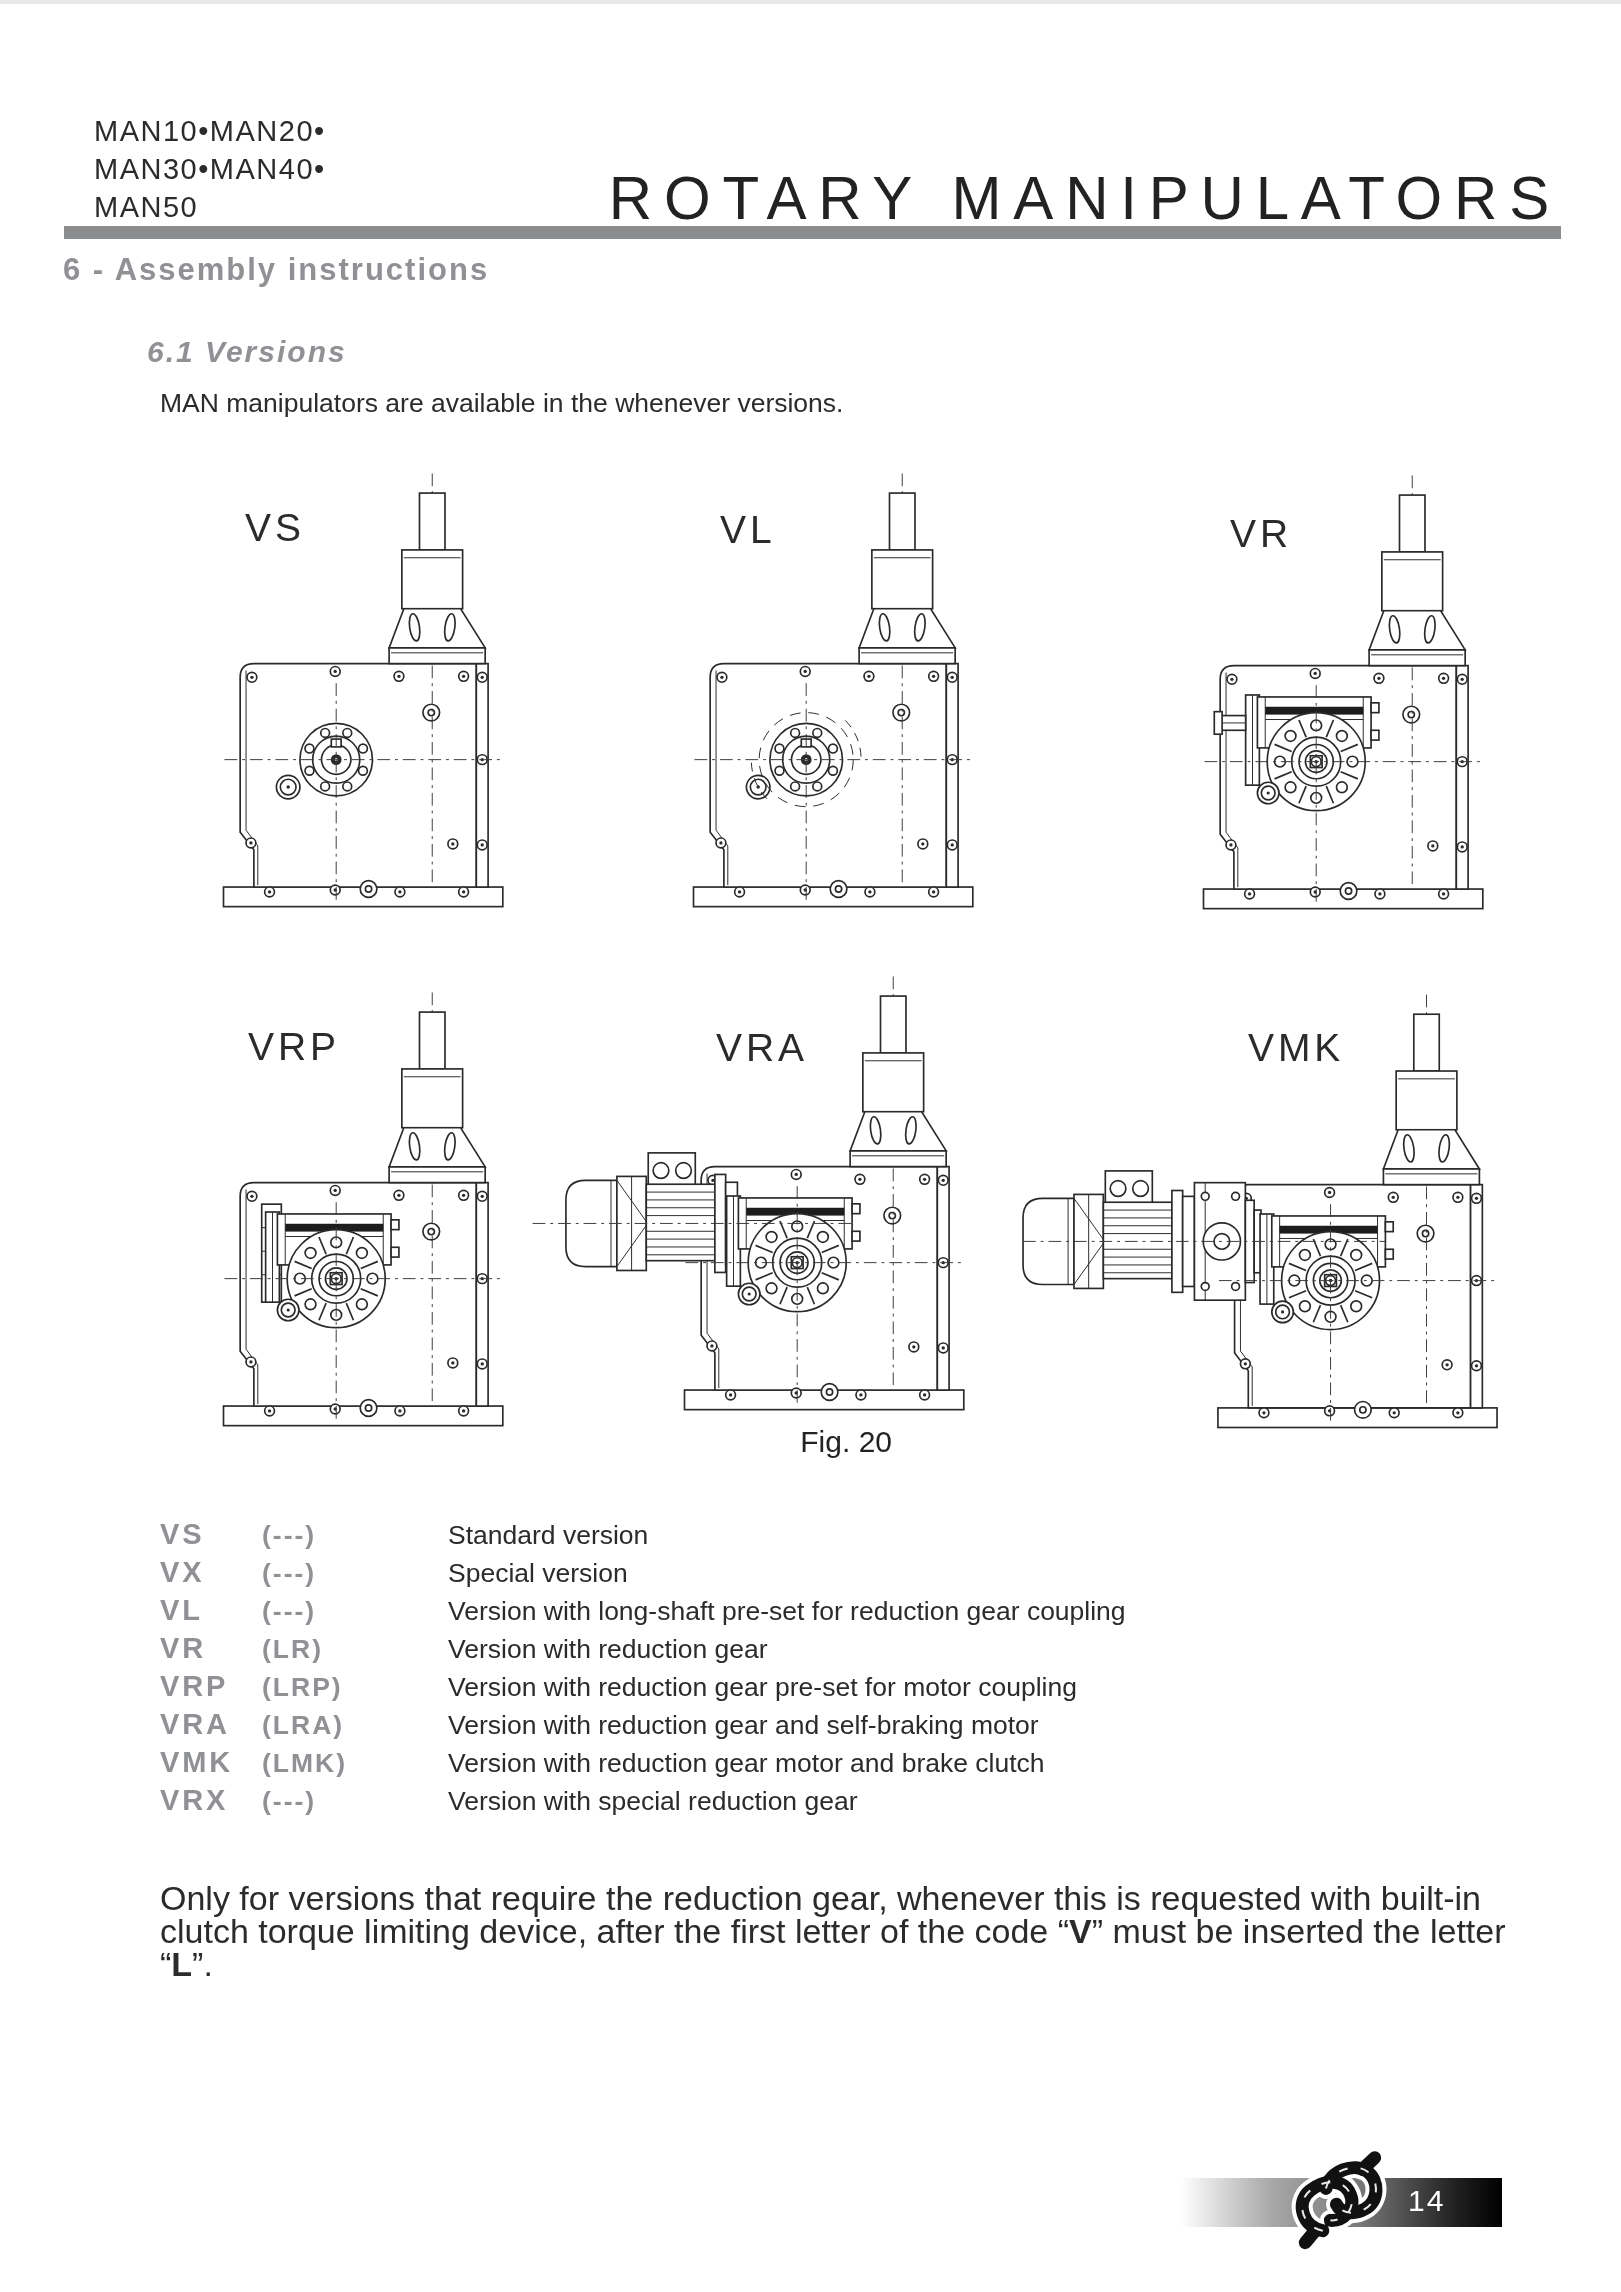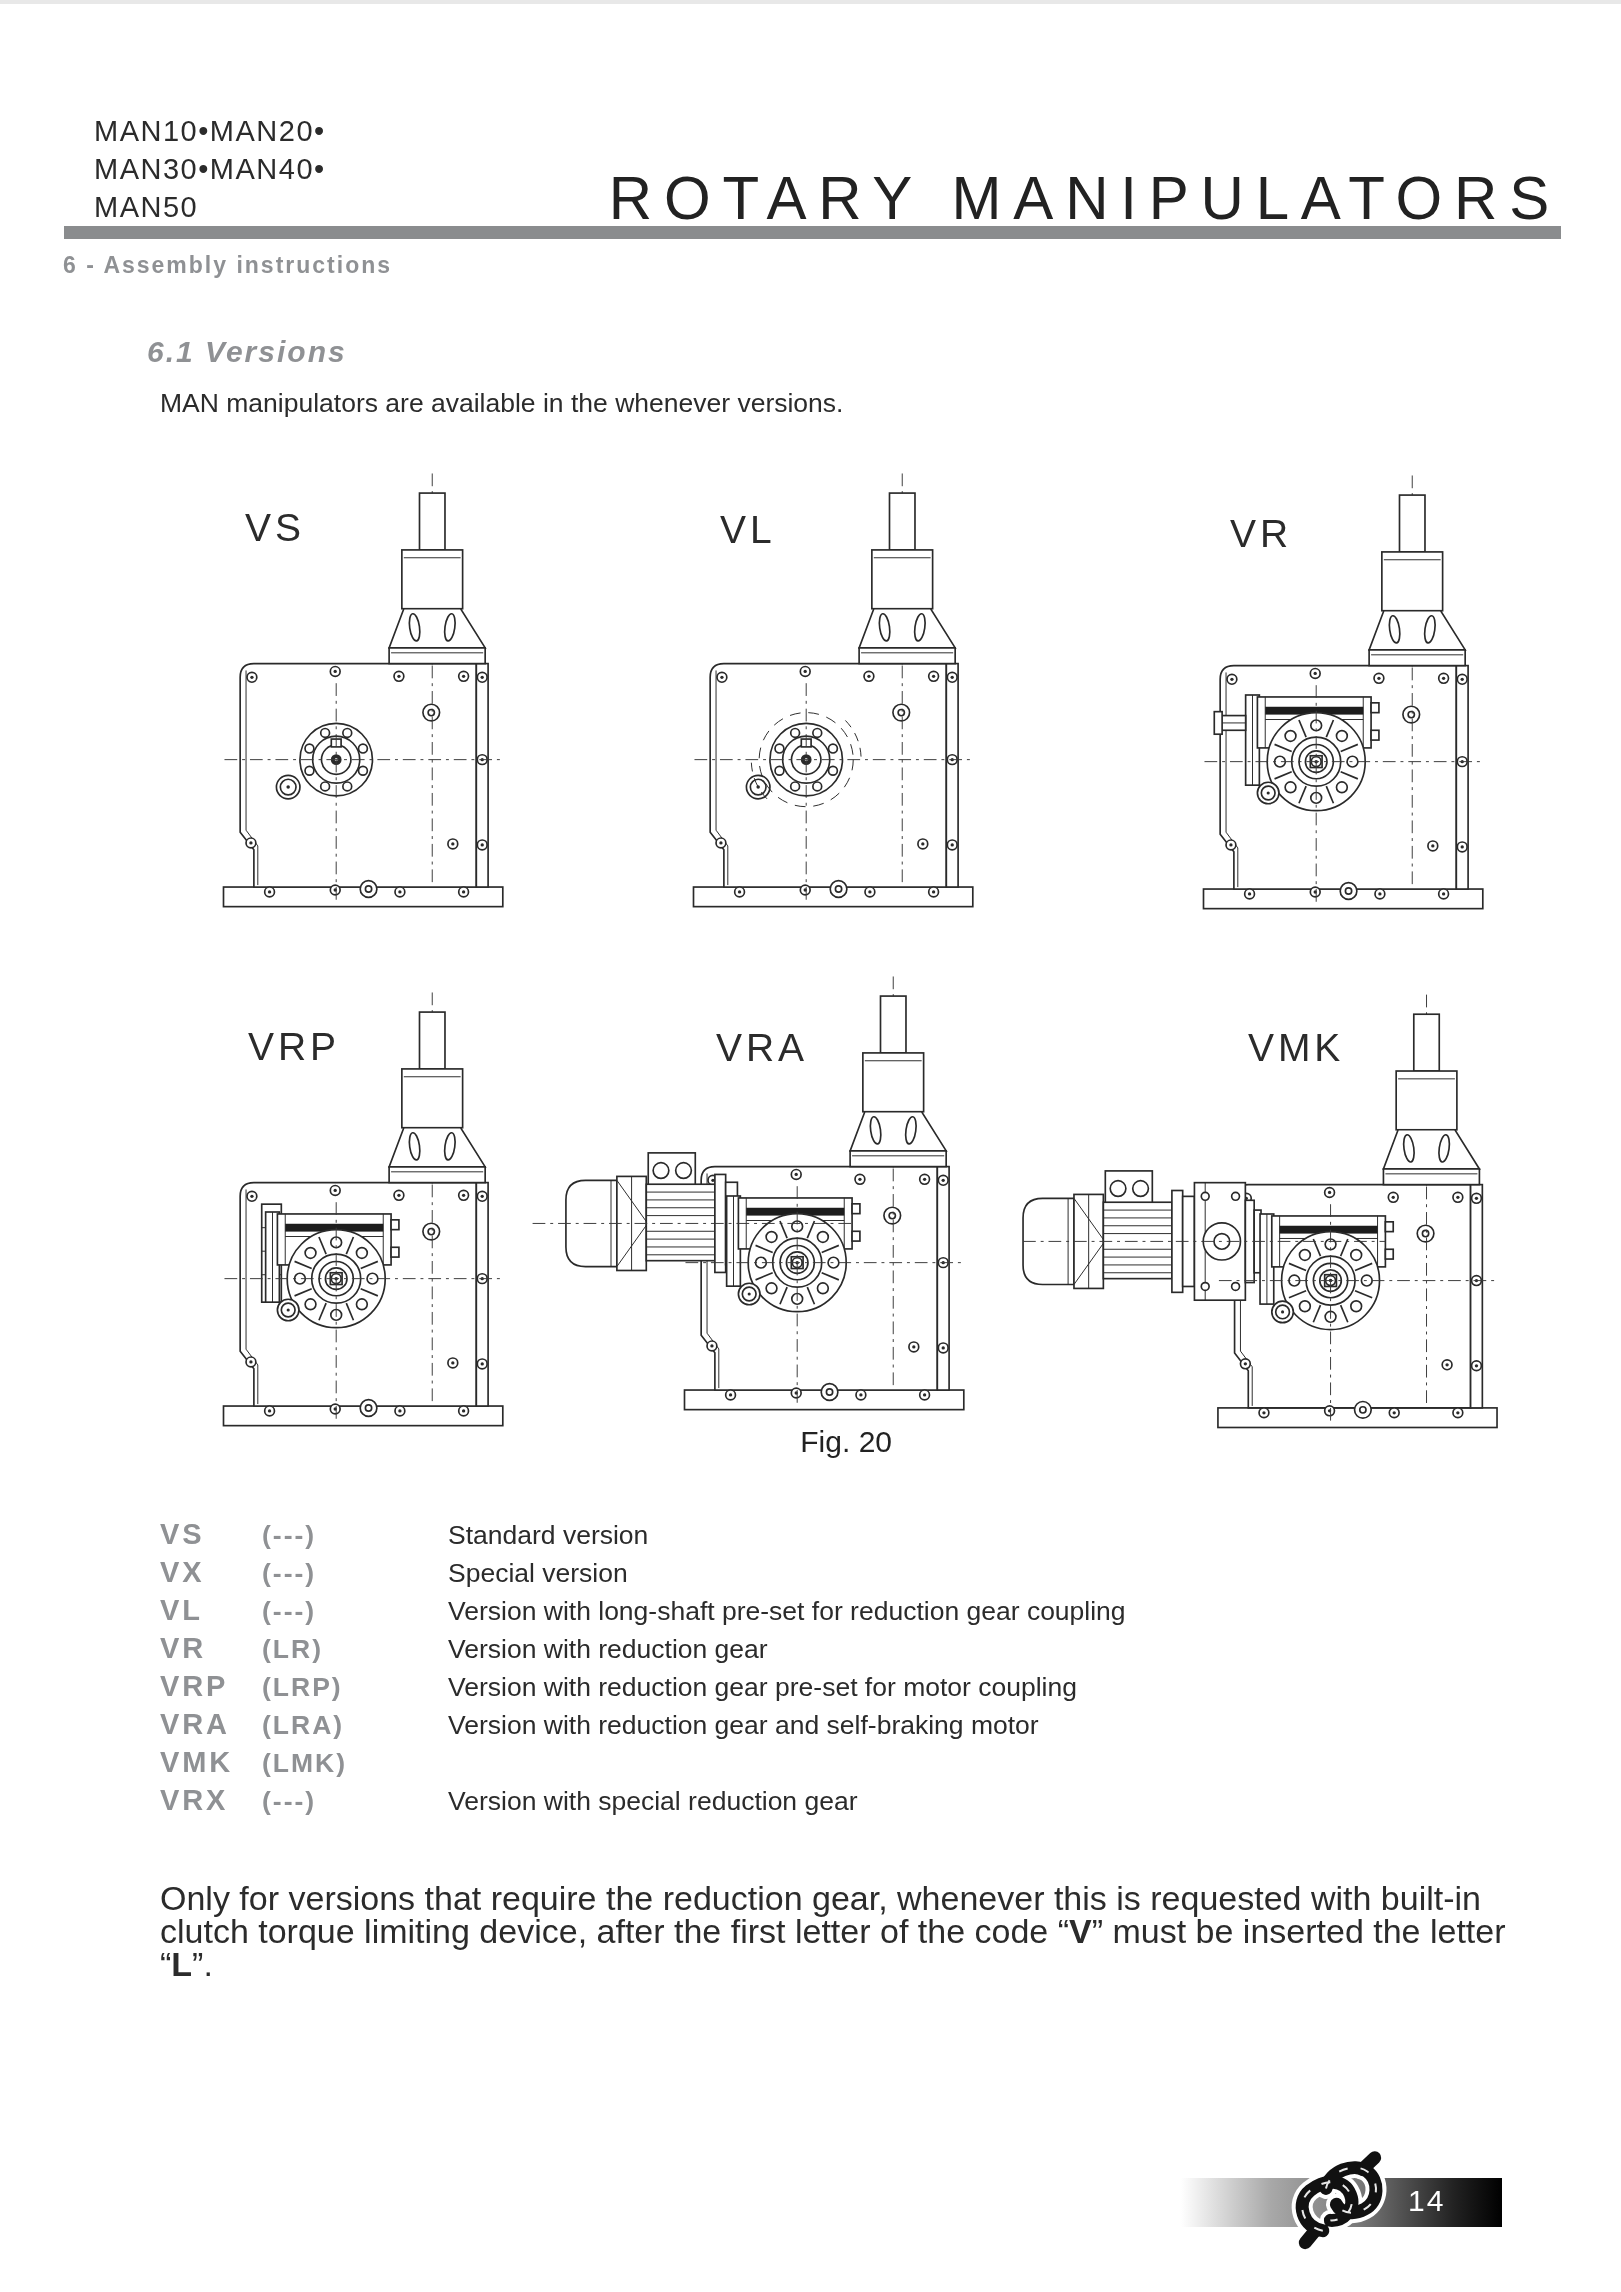--- a/index.html
+++ b/index.html
@@ -6,21 +6,21 @@
   .page{
     position:relative; width:1621px; height:2293px; background:#ffffff;
     font-family:"Liberation Sans", sans-serif; color:#2b2b2b; overflow:hidden;
     margin:4px auto;
   }
   .abs{position:absolute;}
   
   .models{left:94px; top:108px; font-size:29px; line-height:38px; letter-spacing:1.5px; color:#2b2b2b; white-space:pre-line;}
   .doc-title{left:549px; top:160px; width:1012px; text-align:right; font-size:60px; letter-spacing:11.8px; color:#222; font-weight:400; transform:scaleY(1.02); white-space:nowrap;}
   .rule{left:64px; top:222px; width:1497px; height:12.7px; background:#8a8c8e;}
-  .h1{left:63px; top:248px; font-size:23px; font-weight:bold; color:#8f9194; letter-spacing:2px;}
+  .h1{left:63px; top:248px; font-size:31px; font-weight:bold; color:#8f9194; letter-spacing:2px;}
   .h2{left:147px; top:331px; font-size:30px; font-weight:bold; color:#8f9194; letter-spacing:2px;font-style:italic;}
   .intro{left:160px; top:384px; font-size:26.5px; color:#2b2b2b;}
   
   .fig-label{font-size:39px; letter-spacing:3.9px; color:#2b2b2b; font-weight:400;}
   .fig-caption{left:765px; top:1421px; width:127px; text-align:right; font-size:30px; color:#222;}
   svg.draw{position:absolute; overflow:visible;}
   svg .ln{stroke:#2a2a2a; stroke-width:1.7; fill:none;}
   svg .f{fill:#ffffff;}
   svg .tn{stroke:#2a2a2a; stroke-width:1; fill:none;}
   svg .cl{stroke:#3a3a3a; stroke-width:1; fill:none; stroke-dasharray:13 5 3 5;}
@@ -321,20 +321,21 @@
         <span class="vdesc">Version with reduction gear pre-set for motor coupling</span>
       </div>
       <div class="vrow">
         <span class="vcode">VRA</span>
         <span class="vbracket">(LRA)</span>
         <span class="vdesc">Version with reduction gear and self-braking motor</span>
       </div>
       <div class="vrow">
         <span class="vcode">VMK</span>
         <span class="vbracket">(LMK)</span>
+        <span class="vdesc">Version with reduction gear motor and brake clutch</span>
       </div>
       <div class="vrow">
         <span class="vcode">VRX</span>
         <span class="vbracket">(---)</span>
         <span class="vdesc">Version with special reduction gear</span>
       </div>
     </div>
 
   <div class="abs note">
     <span>Only for versions that require the reduction gear, whenever this is requested with built-in clutch torque limiting device, after the first letter of the code “</span><b>V</b><span>” must be inserted the letter “</span><b>L</b><span>”.</span>

